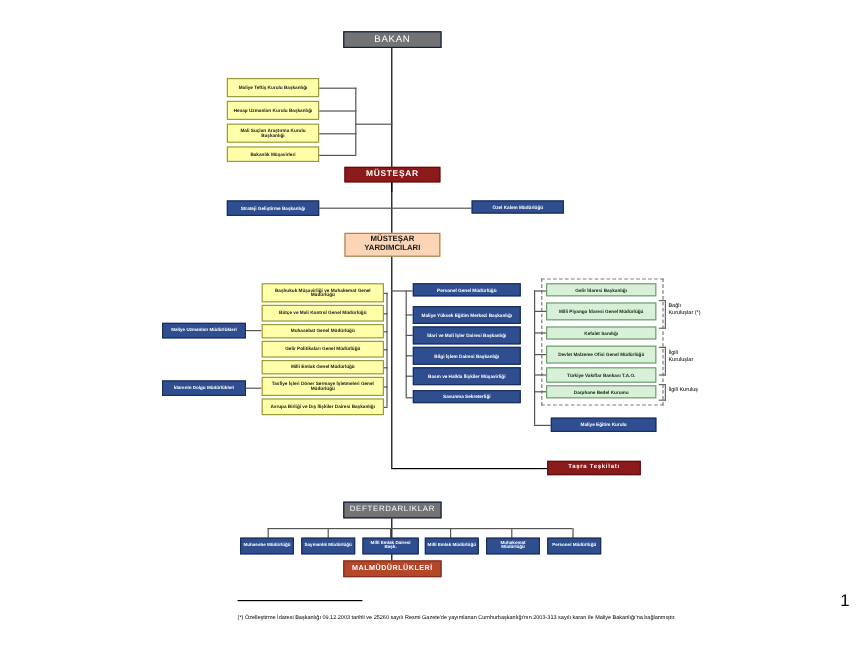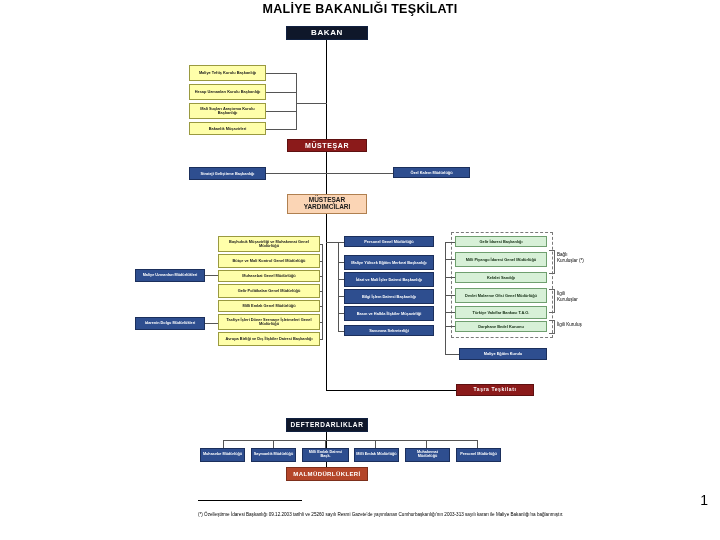--- a/index.html
+++ b/index.html
@@ -14,21 +14,21 @@
     position:absolute;box-sizing:border-box;
     display:flex;align-items:center;justify-content:center;
     text-align:center;line-height:1.02;
     border:1px solid #000;
     padding:0 1px;
     overflow:hidden;
   }
   .t{position:absolute;}
 
   
-  .navy    {background:#0f172a;color:#ffffff;border-color:#102040;font-weight:bold;letter-spacing:.6px;}
+  .navy    {background:#737373;color:#ffffff;border-color:#102040;font-weight:normal;letter-spacing:.6px;}
   .navy2   {background:#2e4e8f;color:#ffffff;border-color:#1b2f5c;font-weight:bold;}
   .darkred {background:#8b1a1a;color:#ffffff;border-color:#5e1010;font-weight:bold;letter-spacing:.6px;}
   .brick   {background:#b4462a;color:#ffffff;border-color:#7d2f1b;font-weight:bold;letter-spacing:.4px;}
   .peach   {background:#fbd5b5;color:#1a1a1a;border-color:#b08050;font-weight:bold;}
   .yellow  {background:#ffffaa;color:#1a1a1a;border-color:#9a9a40;font-weight:bold;}
   .green   {background:#d7f0d7;color:#102a10;border-color:#6f9f6f;font-weight:bold;}
 
   .title{
     left:0;top:2px;width:720px;text-align:center;
     font-size:12.5px;font-weight:bold;color:#000;letter-spacing:.3px;
@@ -44,21 +44,20 @@
 
   .brace{position:absolute;border:1px solid #666;border-left:none;}
   .footline{position:absolute;background:#000;height:1px;}
   .footer{position:absolute;font-size:4.6px;color:#000;line-height:1.4;}
 </style>
 </head>
 <body>
 
 <div id="slide">
 
-  <div class="t title">MALİYE BAKANLIĞI TEŞKİLATI</div>
 
   <div class="box navy" style="left:286px;top:26px;width:82px;height:14px;font-size:8px;">BAKAN</div>
 
   <div class="ln lnv lnb" style="left:326px;top:40px;width:1px;height:120px;"></div>
 
   <div class="box yellow" style="left:189px;top:65px;width:77px;height:16px;font-size:3.9px;">Maliye Teftiş Kurulu Başkanlığı</div>
   <div class="box yellow" style="left:189px;top:84px;width:77px;height:16px;font-size:3.9px;">Hesap Uzmanları Kurulu Başkanlığı</div>
   <div class="box yellow" style="left:189px;top:103px;width:77px;height:16px;font-size:3.9px;">Mali Suçları Araştırma Kurulu Başkanlığı</div>
   <div class="box yellow" style="left:189px;top:122px;width:77px;height:13px;font-size:3.9px;">Bakanlık Müşavirleri</div>
 

